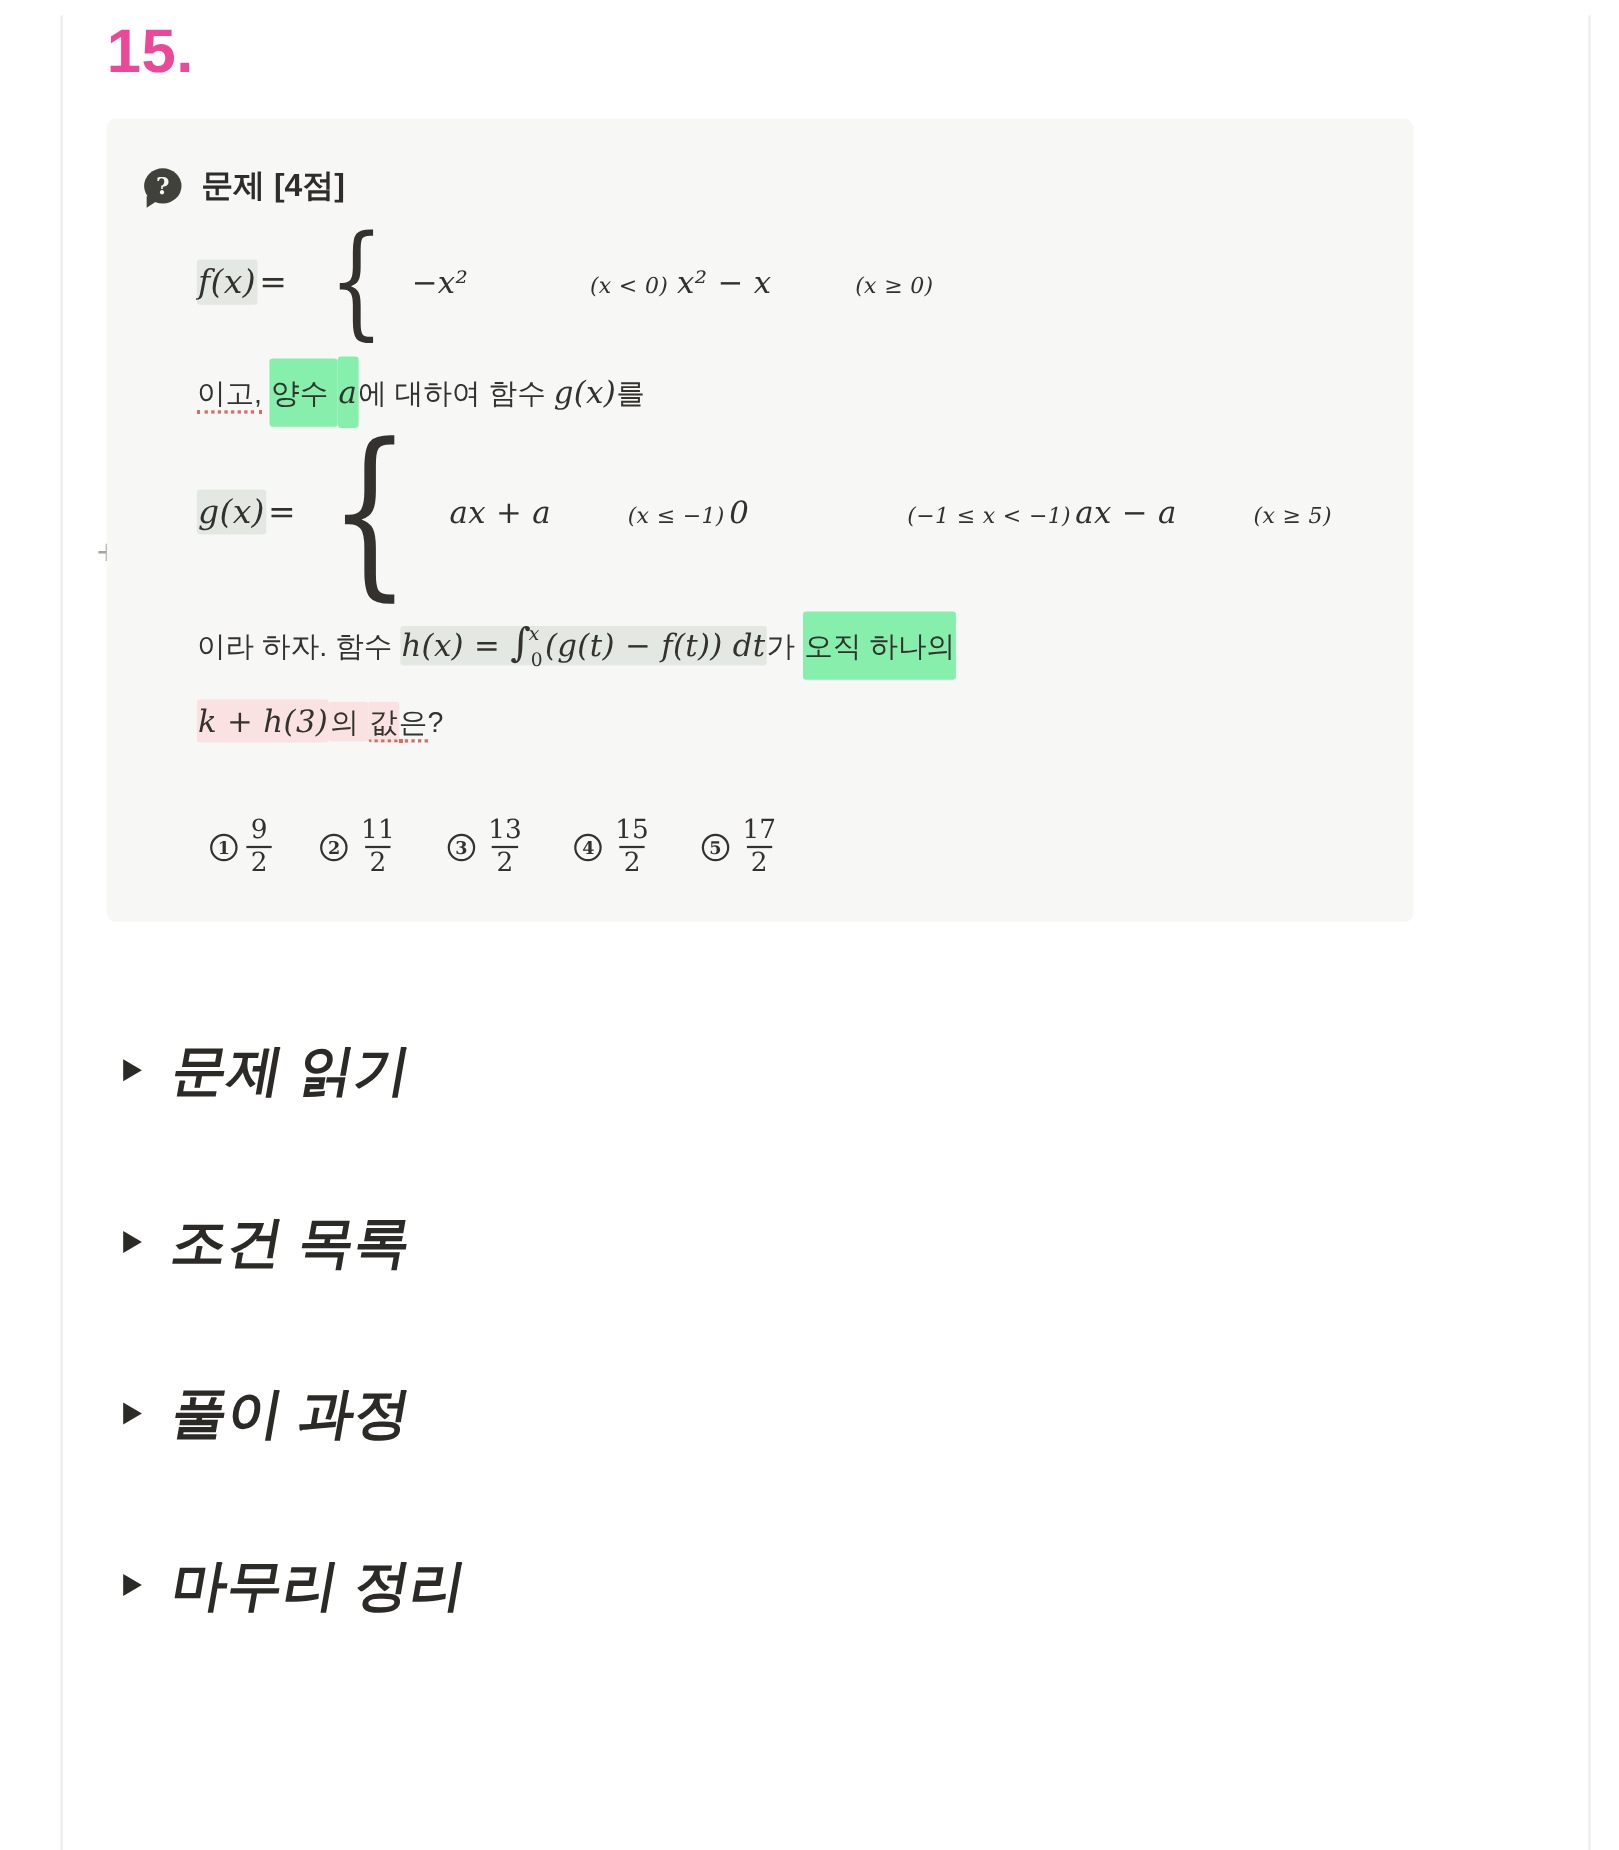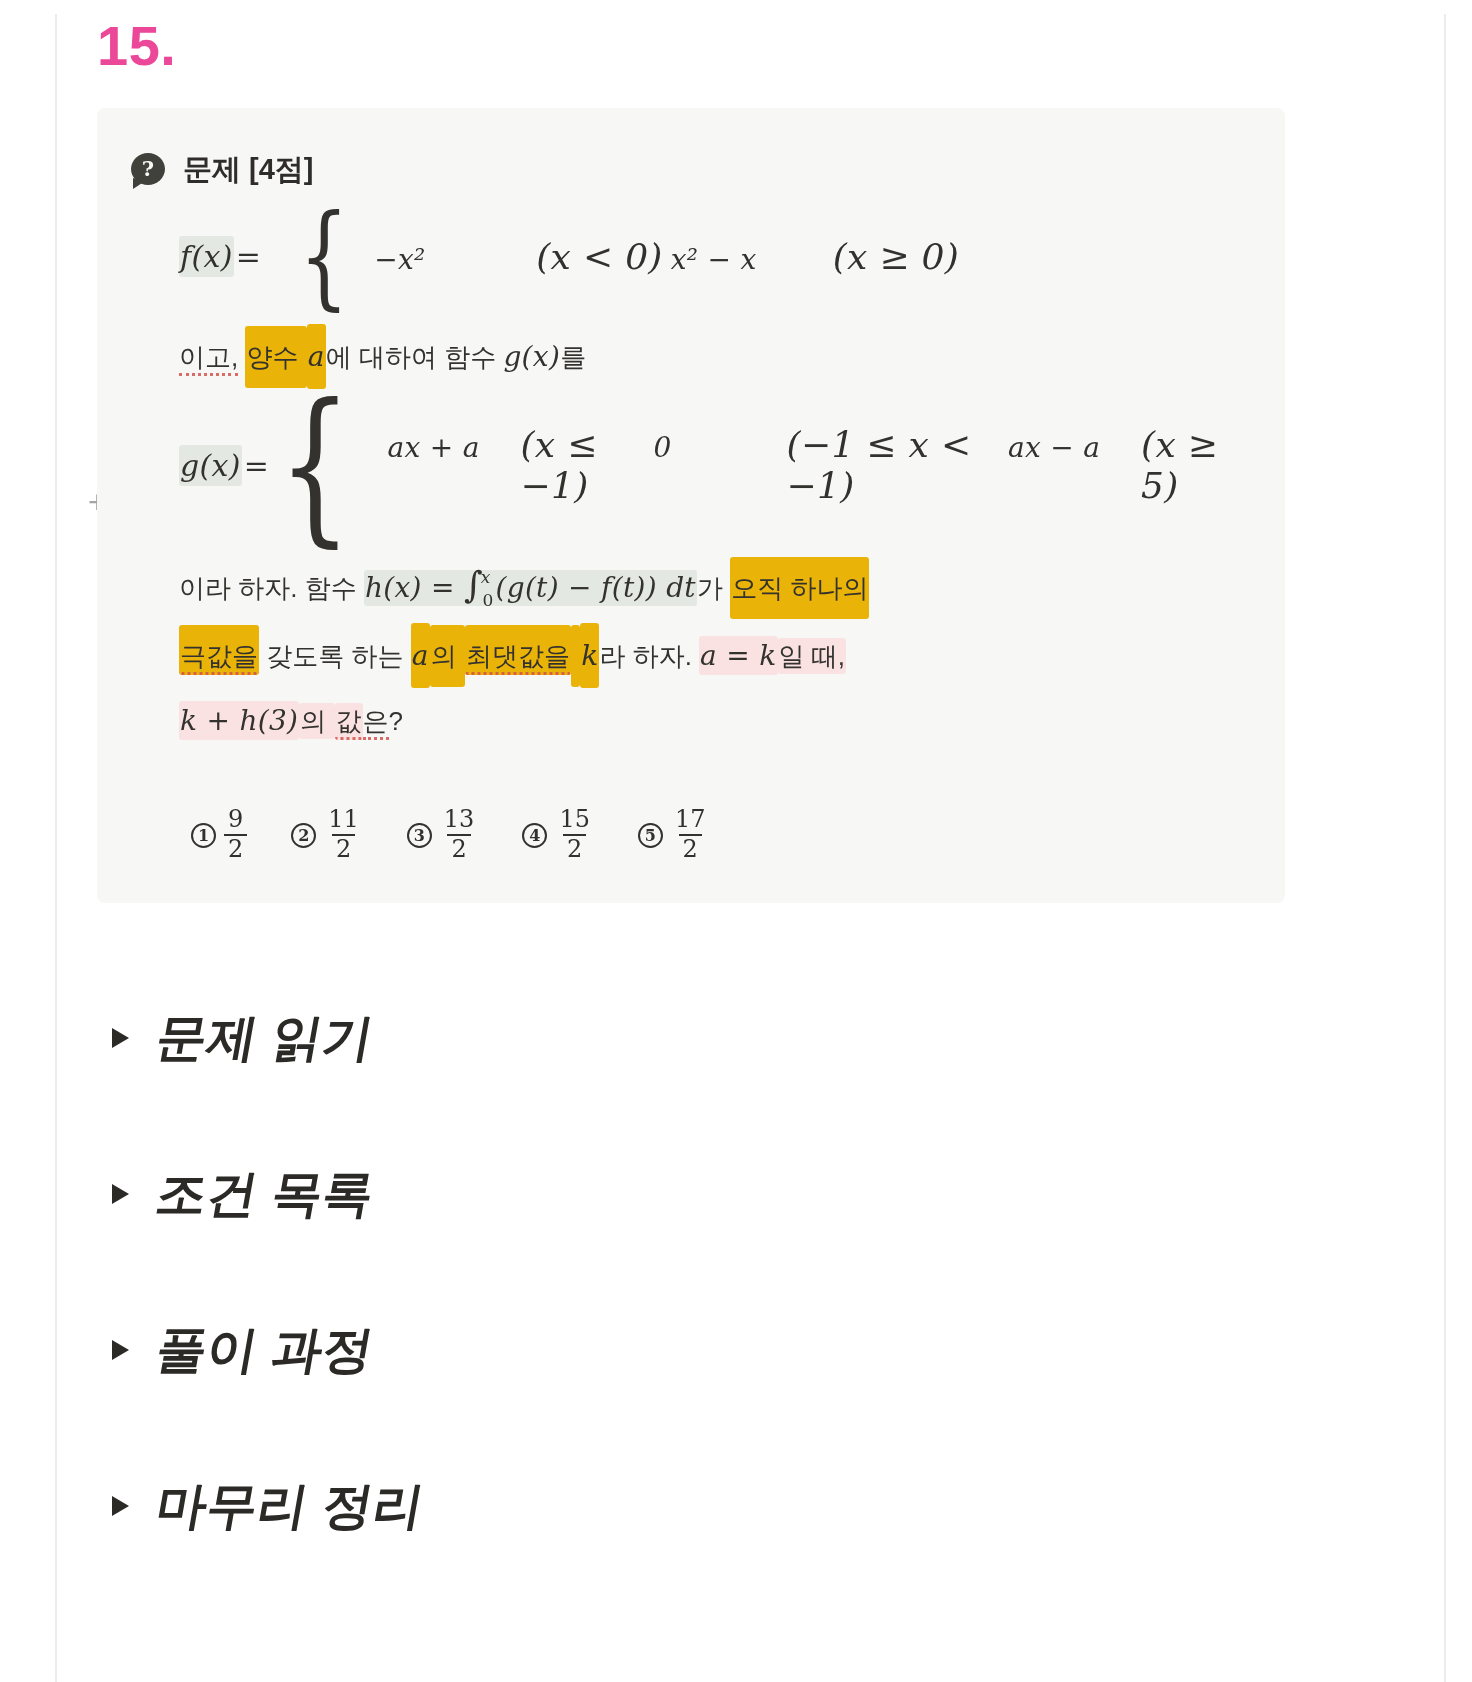--- a/index.html
+++ b/index.html
@@ -38,41 +38,41 @@
   .callout-title { font-size:29px; line-height:46px; font-weight:800; color:#2e2d2a; }
 
   .callout-body { margin-left:52px; }
   .line { font-size:26px; line-height:40px; margin-top:25px; white-space:nowrap; color:#33322e; }
   .line:first-of-type { margin-top:30px; }
 
   .m  { font-family:"DejaVu Serif", serif; font-style:italic; font-size:28px; letter-spacing:0.3px; }
   .mn { font-family:"DejaVu Serif", serif; font-style:normal; }
 
   .hl-green { background:#e3e9e2; border-radius:3px; padding:3px 1px; }
-  .hl-tan   { background:#eab308; border-radius:3px; padding:16px 1px; }
+  .hl-tan   { background:#86efac; border-radius:3px; padding:16px 1px; }
   .hl-pink  { background:#fae2e3; border-radius:3px; padding:3px 1px; }
   .u { border-bottom:3px dotted rgba(212,84,76,0.85); padding-bottom:1px; }
 
   
   .piecewise { display:flex; align-items:center; margin-top:14px; }
   .lhs { width:120px; display:flex; align-items:center; }
   .lhs .m { font-size:30px; }
   .eq { font-family:"DejaVu Serif", serif; font-size:30px; margin-left:2px; }
   .brace {
     font-family:"DejaVu Serif", serif; font-weight:400; color:#33322e;
     line-height:0.9; display:inline-block; transform:scaleX(0.7); transform-origin:left center;
   }
   .brace2 { font-size:112px; }
   .brace3 { font-size:166px; }
   .rows { display:flex; flex-direction:row; margin-left:4px; }
   .rows2 { gap:8px; }
   .rows3 { gap:4px; }
   .prow { display:flex; align-items:baseline; }
   .expr { display:inline-block; width:162px; font-size:28px; }
-  .cond { font-size:36px; }
+  .cond { font-size:20px; }
 
   
   .isign { font-family:"DejaVu Serif", serif; font-style:normal; font-size:36px; }
   .isup { font-size:17px; position:relative; top:-14px; left:-2px; }
   .isub { font-size:17px; position:relative; top:9px; left:-10px; margin-right:-8px; }
 
   
   .choices { display:flex; gap:44px; margin-top:66px; margin-left:12px; align-items:center; }
   .choice { display:flex; align-items:center; gap:8px; }
   .cnum {
@@ -171,23 +171,20 @@
           <span class="m expr">ax − a</span>
             <span class="m cond">(x ≥ 5)</span>
         </div>
       </div>
     </div>
 
     <p class="line">
       <span>이라 하자. 함수 </span><span class="hl-green"><span class="m">h(x) = </span><span class="isign">∫</span><span class="m isup">x</span><span class="mn isub">0</span><span class="m">(g(t) − f(t)) dt</span></span><span>가 </span><span class="hl-tan">오직 하나의</span>
     </p>
 
-    <p class="line">
-      <span class="hl-tan u">극값을</span><span> 갖도록 하는 </span><span class="m hl-tan">a</span><span class="hl-tan">의 </span><span class="hl-tan u">최댓값을</span><span class="hl-tan"> </span><span class="m hl-tan">k</span><span>라 하자. </span><span class="m hl-pink">a = k</span><span class="hl-pink">일 때,</span>
-    </p>
 
     <p class="line">
       <span class="m hl-pink">k + h(3)</span><span class="hl-pink">의 </span><span class="hl-pink u">값</span><span class="u">은</span><span>?</span>
     </p>
 
     <div class="choices">
       <span class="choice">
         <span class="cnum">1</span>
         <span class="frac">
             <span class="fn">9</span>

